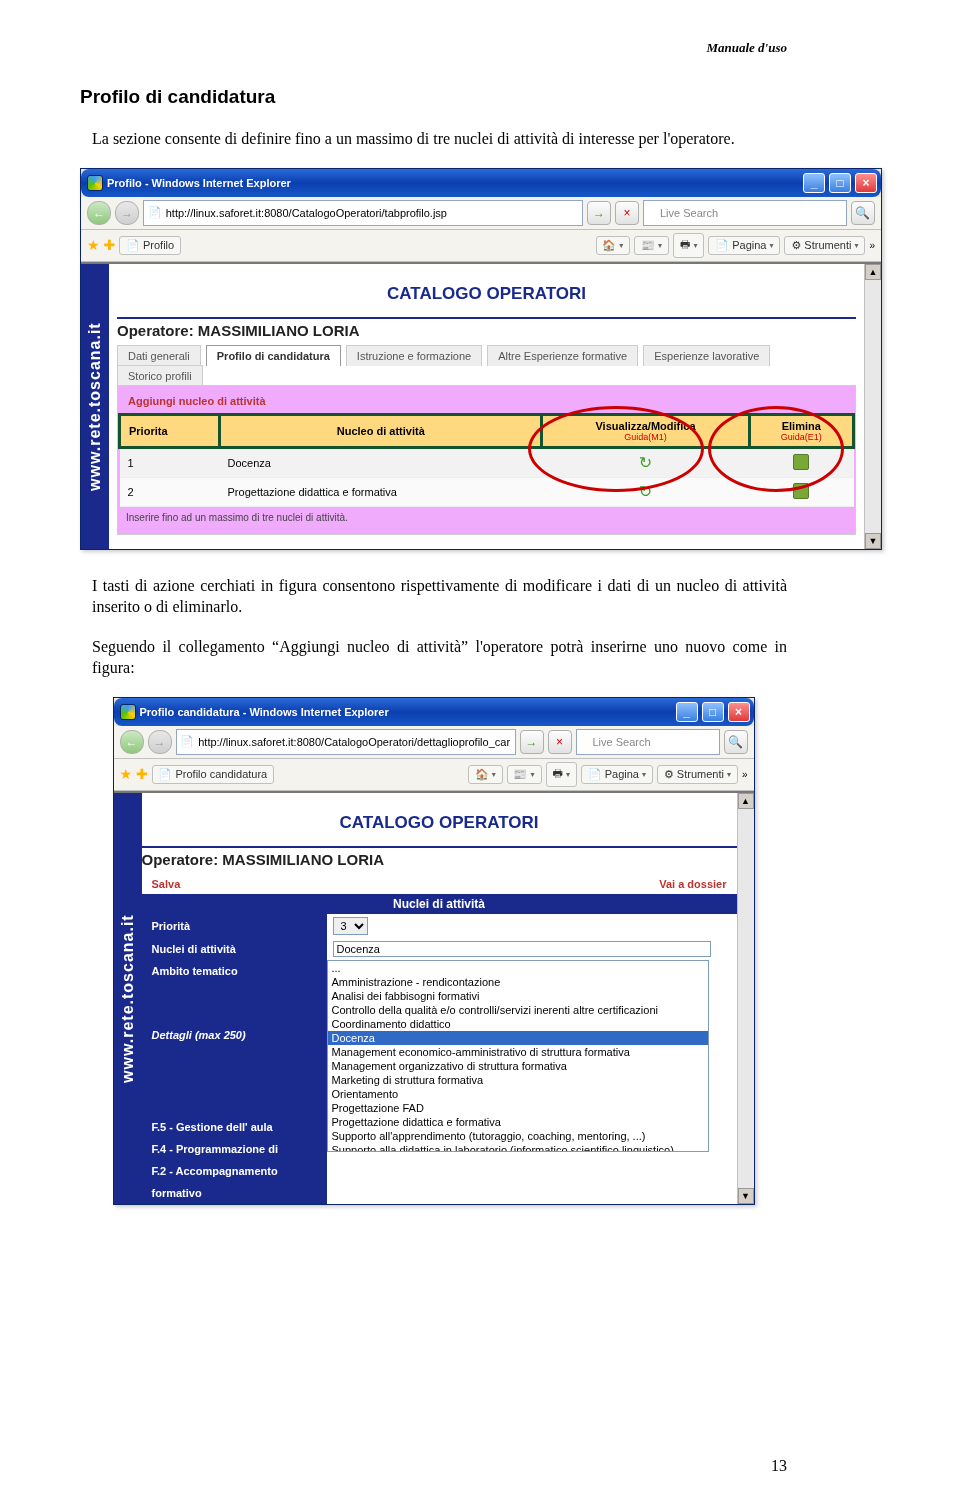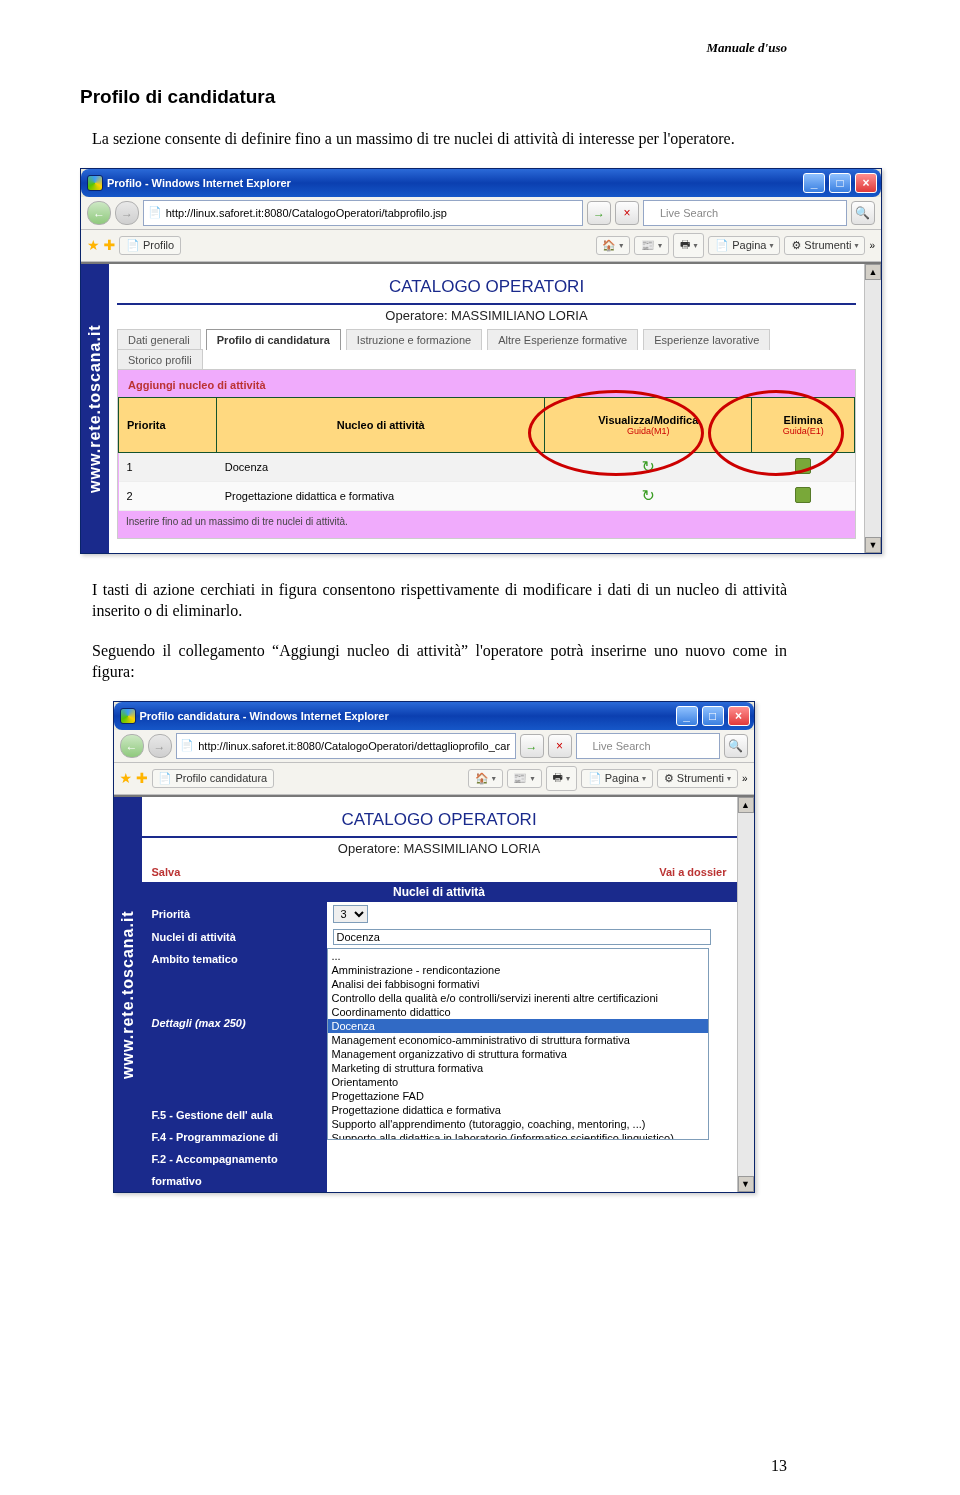--- a/index.html
+++ b/index.html
@@ -124,35 +124,35 @@
     display:flex;align-items:center;justify-content:center;
     writing-mode:vertical-rl;transform:rotate(180deg);
     font-size:16px;font-weight:bold;letter-spacing:1px;
     padding:8px 0;
   }
   .main{flex:1;padding:6px 8px 14px 8px;}
   .app-hdr{
     background:#fff;border-bottom:2px solid #1a2a8c;
     text-align:center;padding:2px 0 1px 0;
   }
-  .app-hdr h4{margin:5px;color:#1a2a8c;font-size:17px;font-weight:normal;}
-  .app-sub{font-size:13px;font-weight:normal;color:#222;text-align:center;padding:3px 0 6px 0;}
+  .app-hdr h4{margin:12px;color:#1a2a8c;font-size:17px;font-weight:bold;}
+  .app-sub{font-size:15px;font-weight:bold;color:#222;text-align:left;padding:3px 0 6px 0;}
   .tabs{display:flex;gap:5px;flex-wrap:wrap;text-align:center;}
   .tab{
     background:#eee;border:1px solid #ccc;border-bottom:none;
     padding:4px 10px;font-size:11px;color:#555;
   }
   .tab.active{background:#fff;font-weight:bold;color:#333;border-color:#999;}
   .tabbody{
     border:1px solid #ccc;background:#f0abfc;margin-top:-1px;
     padding:6px 0 6px 0;
   }
   .addlink{color:#b33;font-size:11px;padding:3px 10px 6px 10px;display:block;text-decoration:none;font-weight:bold;}
   table.grid{width:100%;border-collapse:collapse;font-size:11px;}
-  table.grid th{background:#ffd980;border:1px solid #14532d;padding:16px 8px;text-align:left;font-weight:bold;}
+  table.grid th{background:#ffd980;border:3px solid #14532d;padding:4px 8px;text-align:left;font-weight:bold;}
   table.grid th.cen{text-align:center;}
   table.grid td{border-bottom:1px solid #eee;padding:5px 8px;background:#fafafa;}
   table.grid tr:nth-child(even) td{background:#f2f2f2;}
   table.grid td.cen{text-align:center;}
   .guida{font-size:9px;color:#c00;display:block;font-weight:normal;}
   .icon-sq{display:inline-block;width:16px;height:16px;vertical-align:middle;}
   .icon-mod{color:#3a9d23;font-size:16px;line-height:16px;}
   .icon-del{background:#79a839;border:1px solid #567a28;border-radius:2px;width:14px;height:14px;display:inline-block;}
   .note{font-size:10px;padding:5px 8px;color:#444;}
   .ring{

